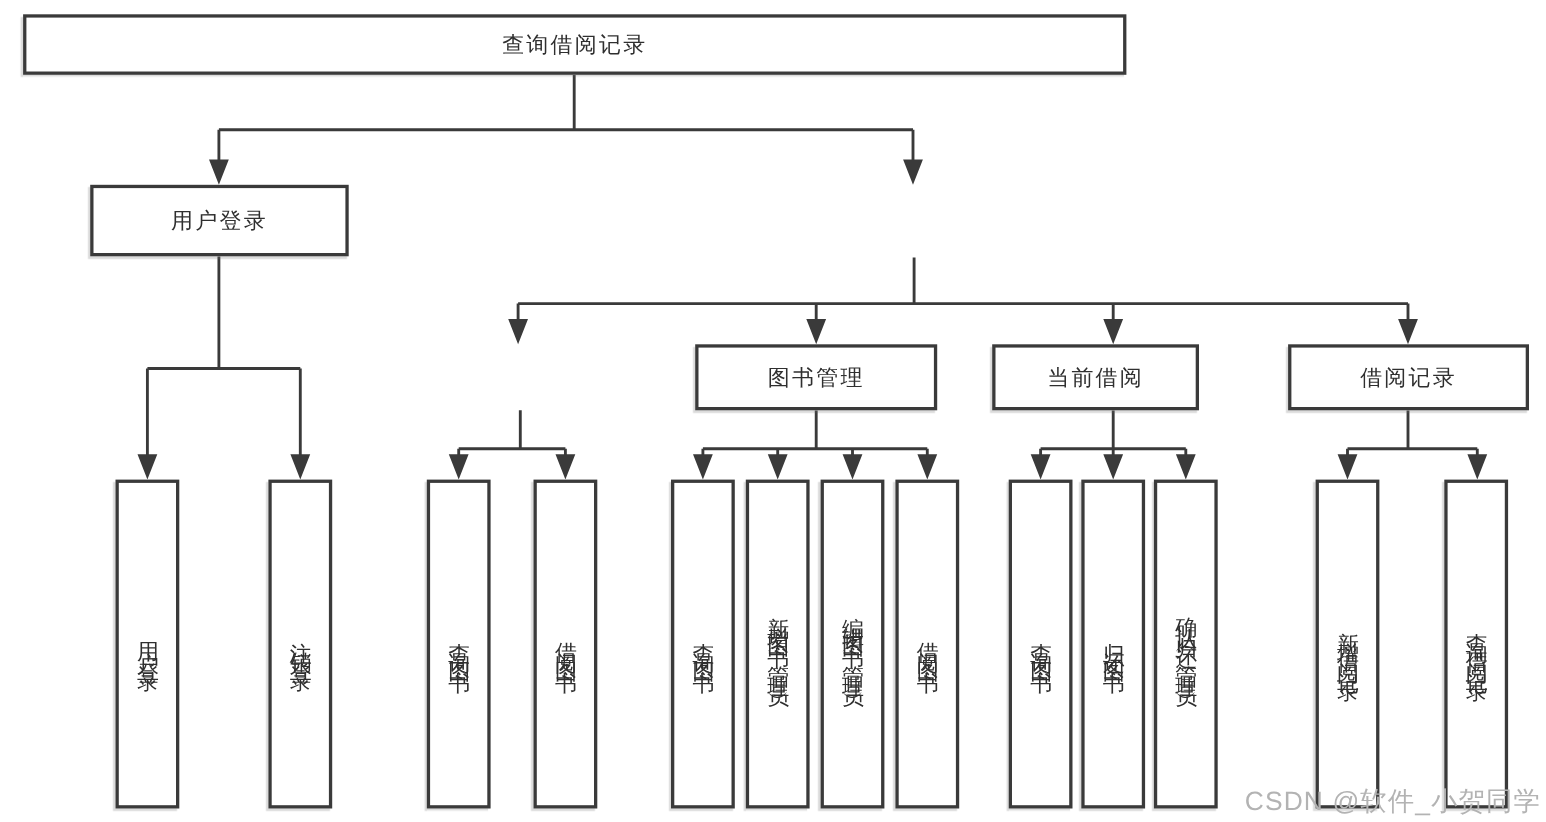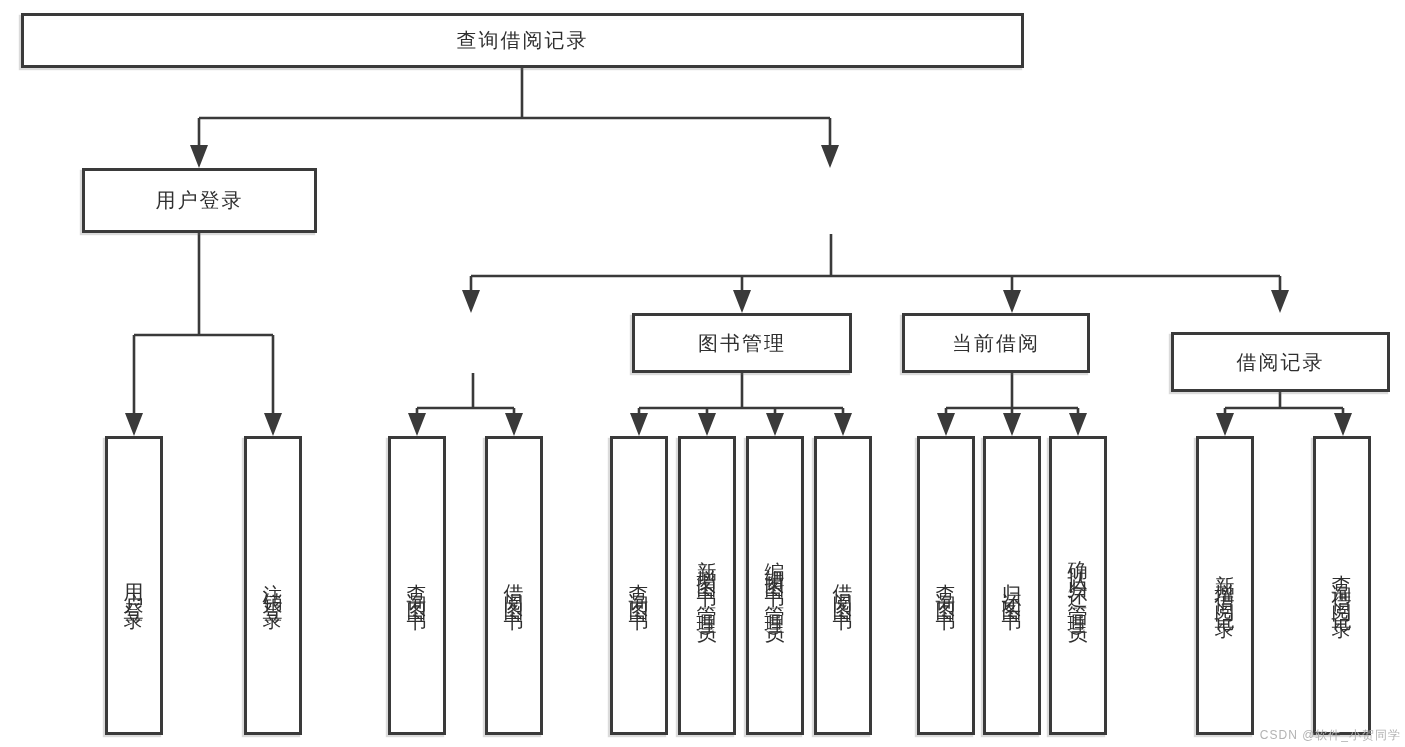--- a/index.html
+++ b/index.html
@@ -29,21 +29,21 @@
     writing-mode: vertical-rl;
     text-orientation: mixed;
     letter-spacing: 9px;
     line-height: 1.0;
     font-size: 20px;
   }
   .watermark {
     position: absolute;
     right: 4px;
     bottom: 3px;
-    font-size: 12px;
+    font-size: 24px;
     color: #b3b3b3;
     letter-spacing: 1px;
     white-space: nowrap;
   }
 </style>
 </head>
 <body>
 
 <div id="canvas">
 
@@ -103,21 +103,21 @@
              M1216 413 L1234 413 L1225 436 Z
              M1334 413 L1352 413 L1343 436 Z"></path>
   </svg>
 
   <div class="node" style="left:21px; top:13px; width:1003px; height:55px;">查询借阅记录</div>
 
   <div class="node" style="left:82px; top:168px; width:235px; height:65px;">用户登录</div>
 
   <div class="node" style="left:632px; top:313px; width:220px; height:60px;">图书管理</div>
   <div class="node" style="left:902px; top:313px; width:188px; height:60px;">当前借阅</div>
-  <div class="node" style="left:1171px; top:313px; width:219px; height:60px;margin-top:19px;">借阅记录</div>
+  <div class="node" style="left:1171px; top:313px; width:219px; height:60px;">借阅记录</div>
 
   <div class="node leaf" style="left:105px; top:436px; width:58px; height:299px;">用户登录</div>
   <div class="node leaf" style="left:244px; top:436px; width:58px; height:299px;">注销登录</div>
 
   <div class="node leaf" style="left:388px; top:436px; width:58px; height:299px;">查询图书</div>
   <div class="node leaf" style="left:485px; top:436px; width:58px; height:299px;">借阅图书</div>
 
   <div class="node leaf" style="left:610px; top:436px; width:58px; height:299px;">查询图书</div>
   <div class="node leaf" style="left:678px; top:436px; width:58px; height:299px;">新增图书（管理员）</div>
   <div class="node leaf" style="left:746px; top:436px; width:58px; height:299px;">编辑图书（管理员）</div>

